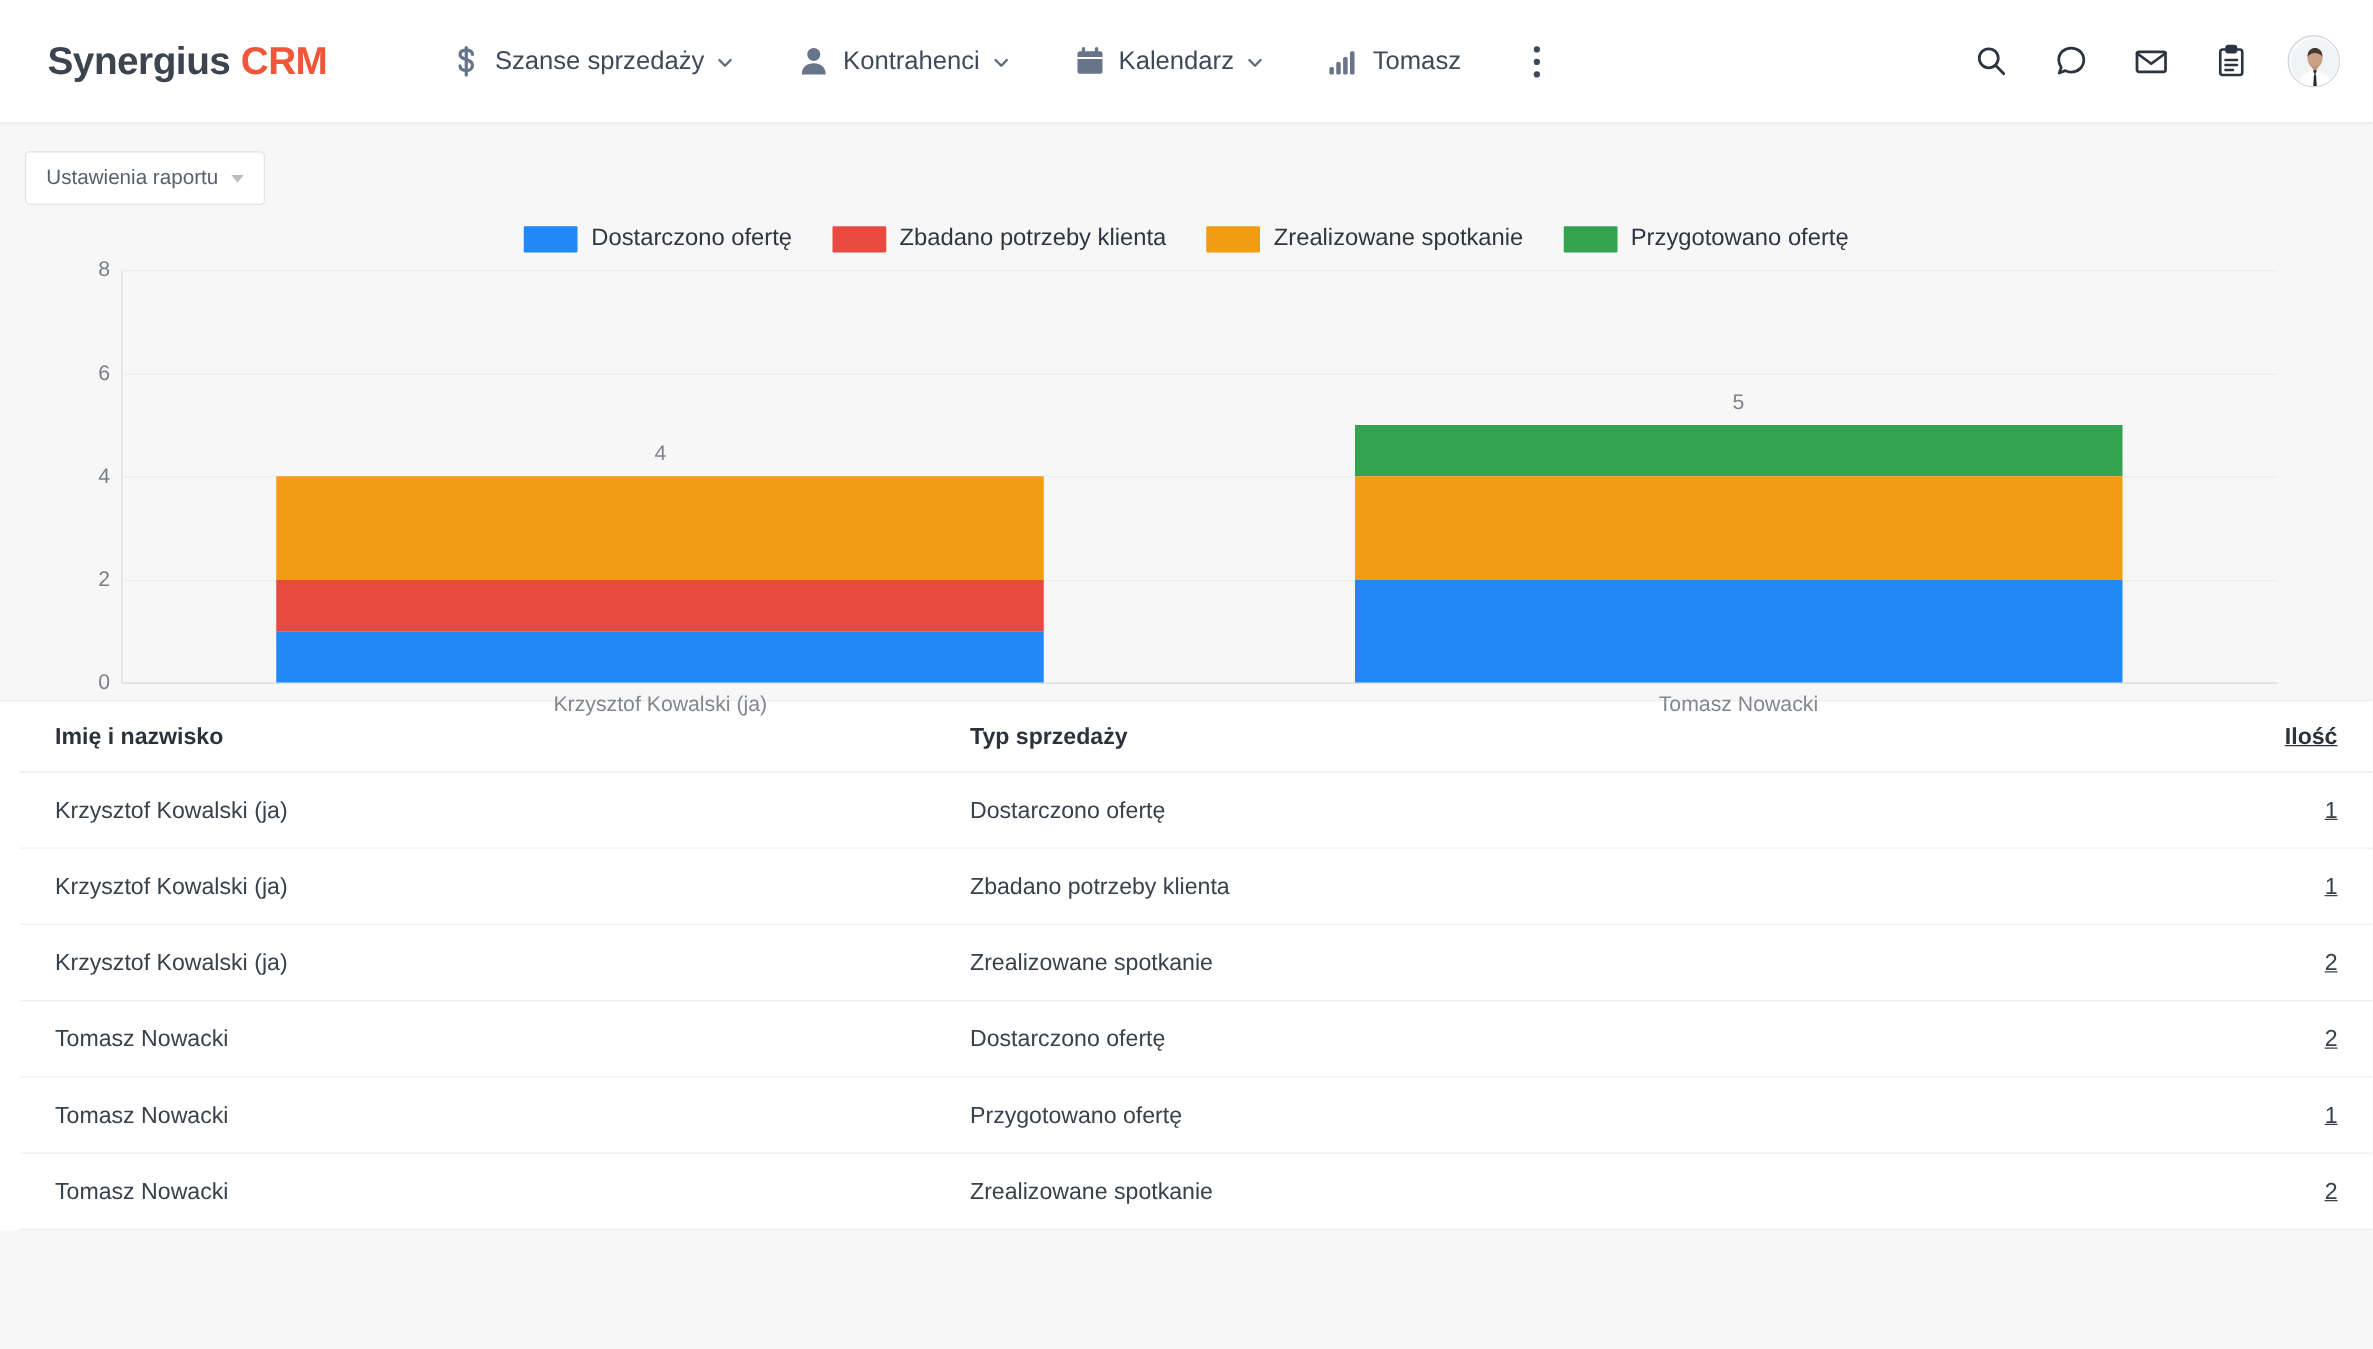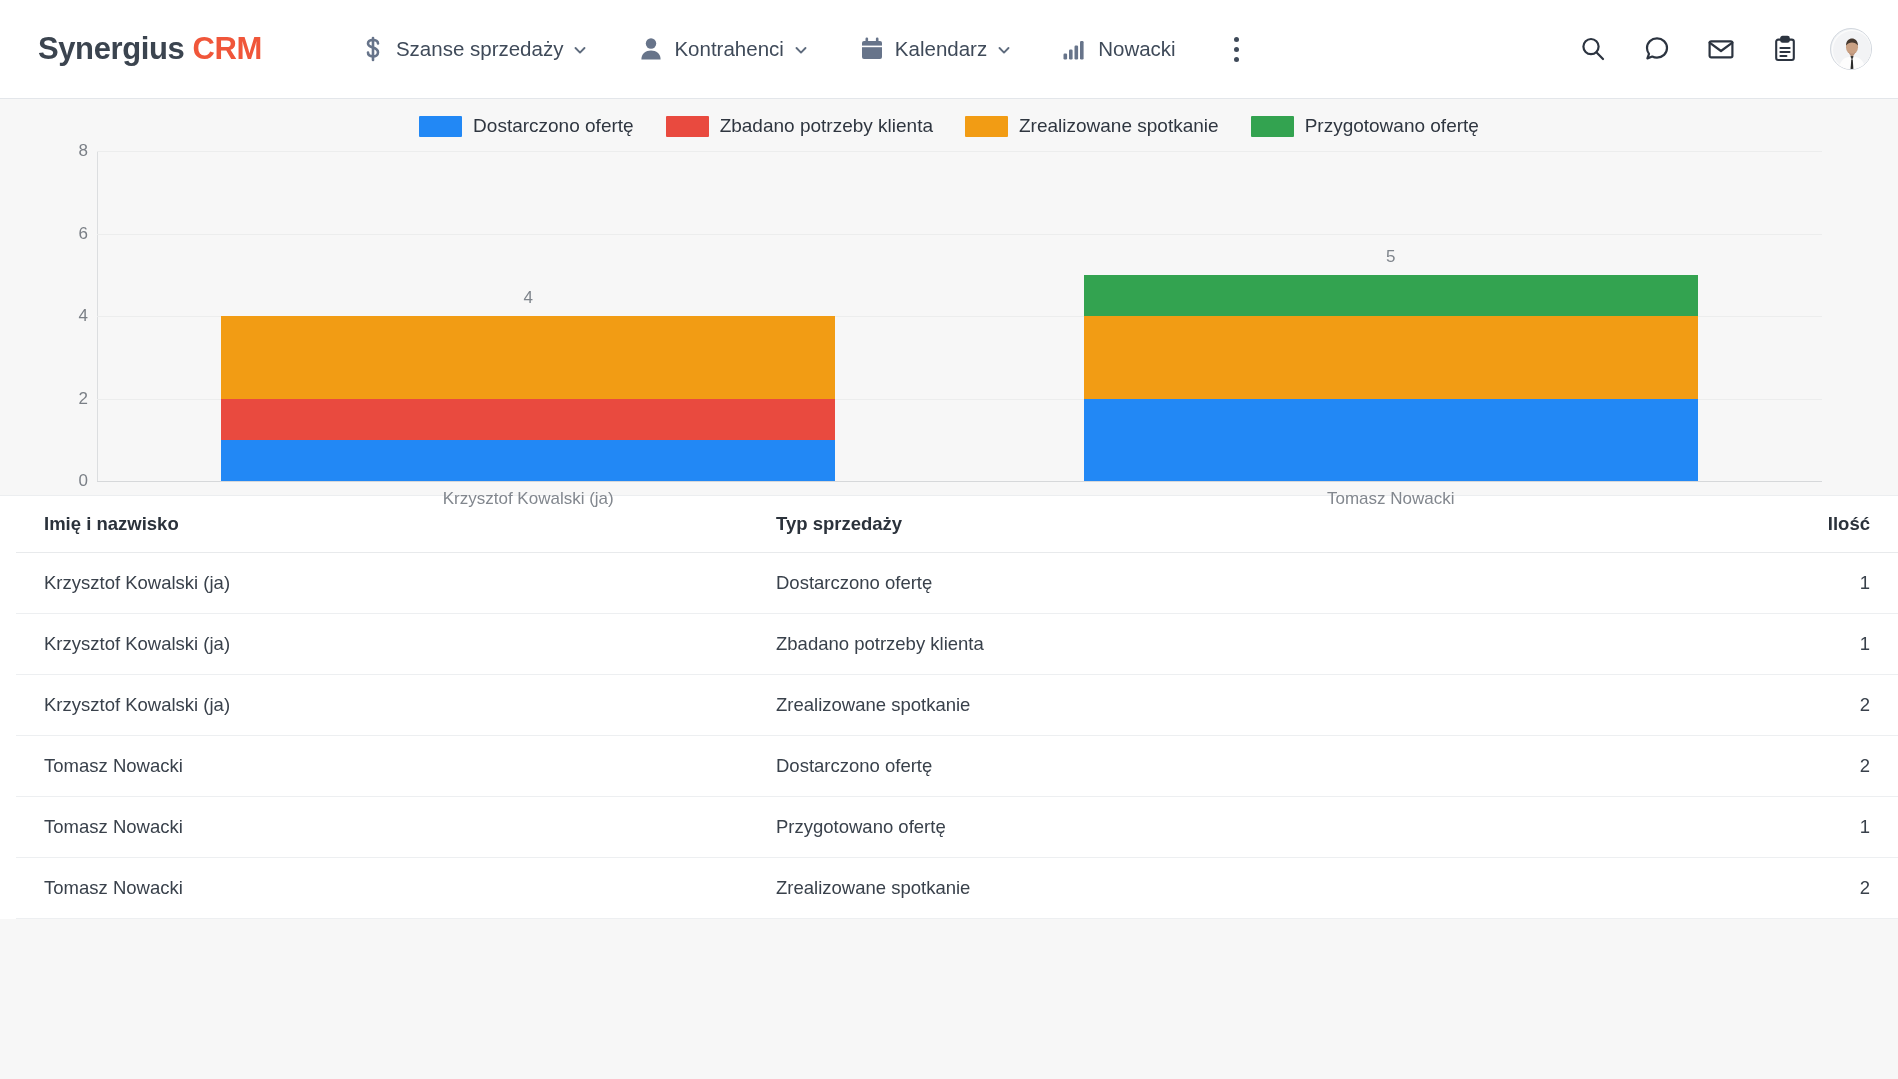--- a/index.html
+++ b/index.html
@@ -164,21 +164,21 @@
     border-bottom: 1px solid #e8eaec;
   }
   td {
     font-size: 18.5px;
     color: #39414b;
     padding: 19px 0 19px 0;
     border-bottom: 1px solid #edeff1;
   }
   .c-name { width: 760px; padding-left: 28px; }
   .c-type { width: 1010px; }
-  .c-qty { text-align: right; padding-right: 28px; }
+  .c-qty { text-align: right; padding-right: 28px; text-decoration: underline; }
 </style>
 </head>
 <body>
 
 <div class="topbar">
 
   <div class="brand">
     <span class="b1">Synergius</span>
     <span class="b2">CRM</span>
   </div>
@@ -235,21 +235,21 @@
 
     <div class="nav-item">
       <span class="nav-icon">
         <svg width="26" height="24" viewBox="0 0 26 24" fill="#67748a">
           <rect x="1.5" y="16.5" width="3.6" height="6" rx="1.2"></rect>
           <rect x="7.0" y="12.5" width="3.6" height="10" rx="1.2"></rect>
           <rect x="12.5" y="8.5" width="3.6" height="14" rx="1.2"></rect>
           <rect x="18.0" y="4.0" width="3.6" height="18.5" rx="1.2"></rect>
         </svg>
       </span>
-      <span class="nav-label">Nowacki</span>
+      <span class="nav-label">Tomasz</span>
     </div>
 
     <div class="nav-kebab">
       <i></i>
       <i></i>
       <i></i>
     </div>
   </div>
 
   <div class="nav-right">
@@ -289,20 +289,26 @@
         <ellipse cx="21" cy="18.2" rx="6" ry="7" fill="#caa184"></ellipse>
         <path d="M15 16.6 C15 11.4 18 9.4 21 9.4 C24 9.4 27 11.4 27 16.6 C25.4 14.2 23.6 13.4 21 13.4 C18.6 13.4 16.6 14.3 15 16.6 Z" fill="#463930"></path>
         <path d="M17.6 22.4 C18.6 24 19.8 24.6 21 24.6 C22.2 24.6 23.4 24 24.4 22.4 C23.4 26 22.4 27 21 27 C19.6 27 18.6 26 17.6 22.4 Z" fill="#b8927a"></path>
       </svg>
     </div>
   </div>
 </div>
 
 <div class="page">
 
+  <div class="settings-row">
+    <div class="settings-btn">
+      <span>Ustawienia raportu</span>
+      <span class="tri"></span>
+    </div>
+  </div>
 
 
   <div class="chart-wrap">
 
     <div class="legend">
       <div class="legend-item">
         <span class="legend-swatch" style="background:#2288f5"></span>
         <span class="legend-label">Dostarczono ofertę</span>
       </div>
       <div class="legend-item">

